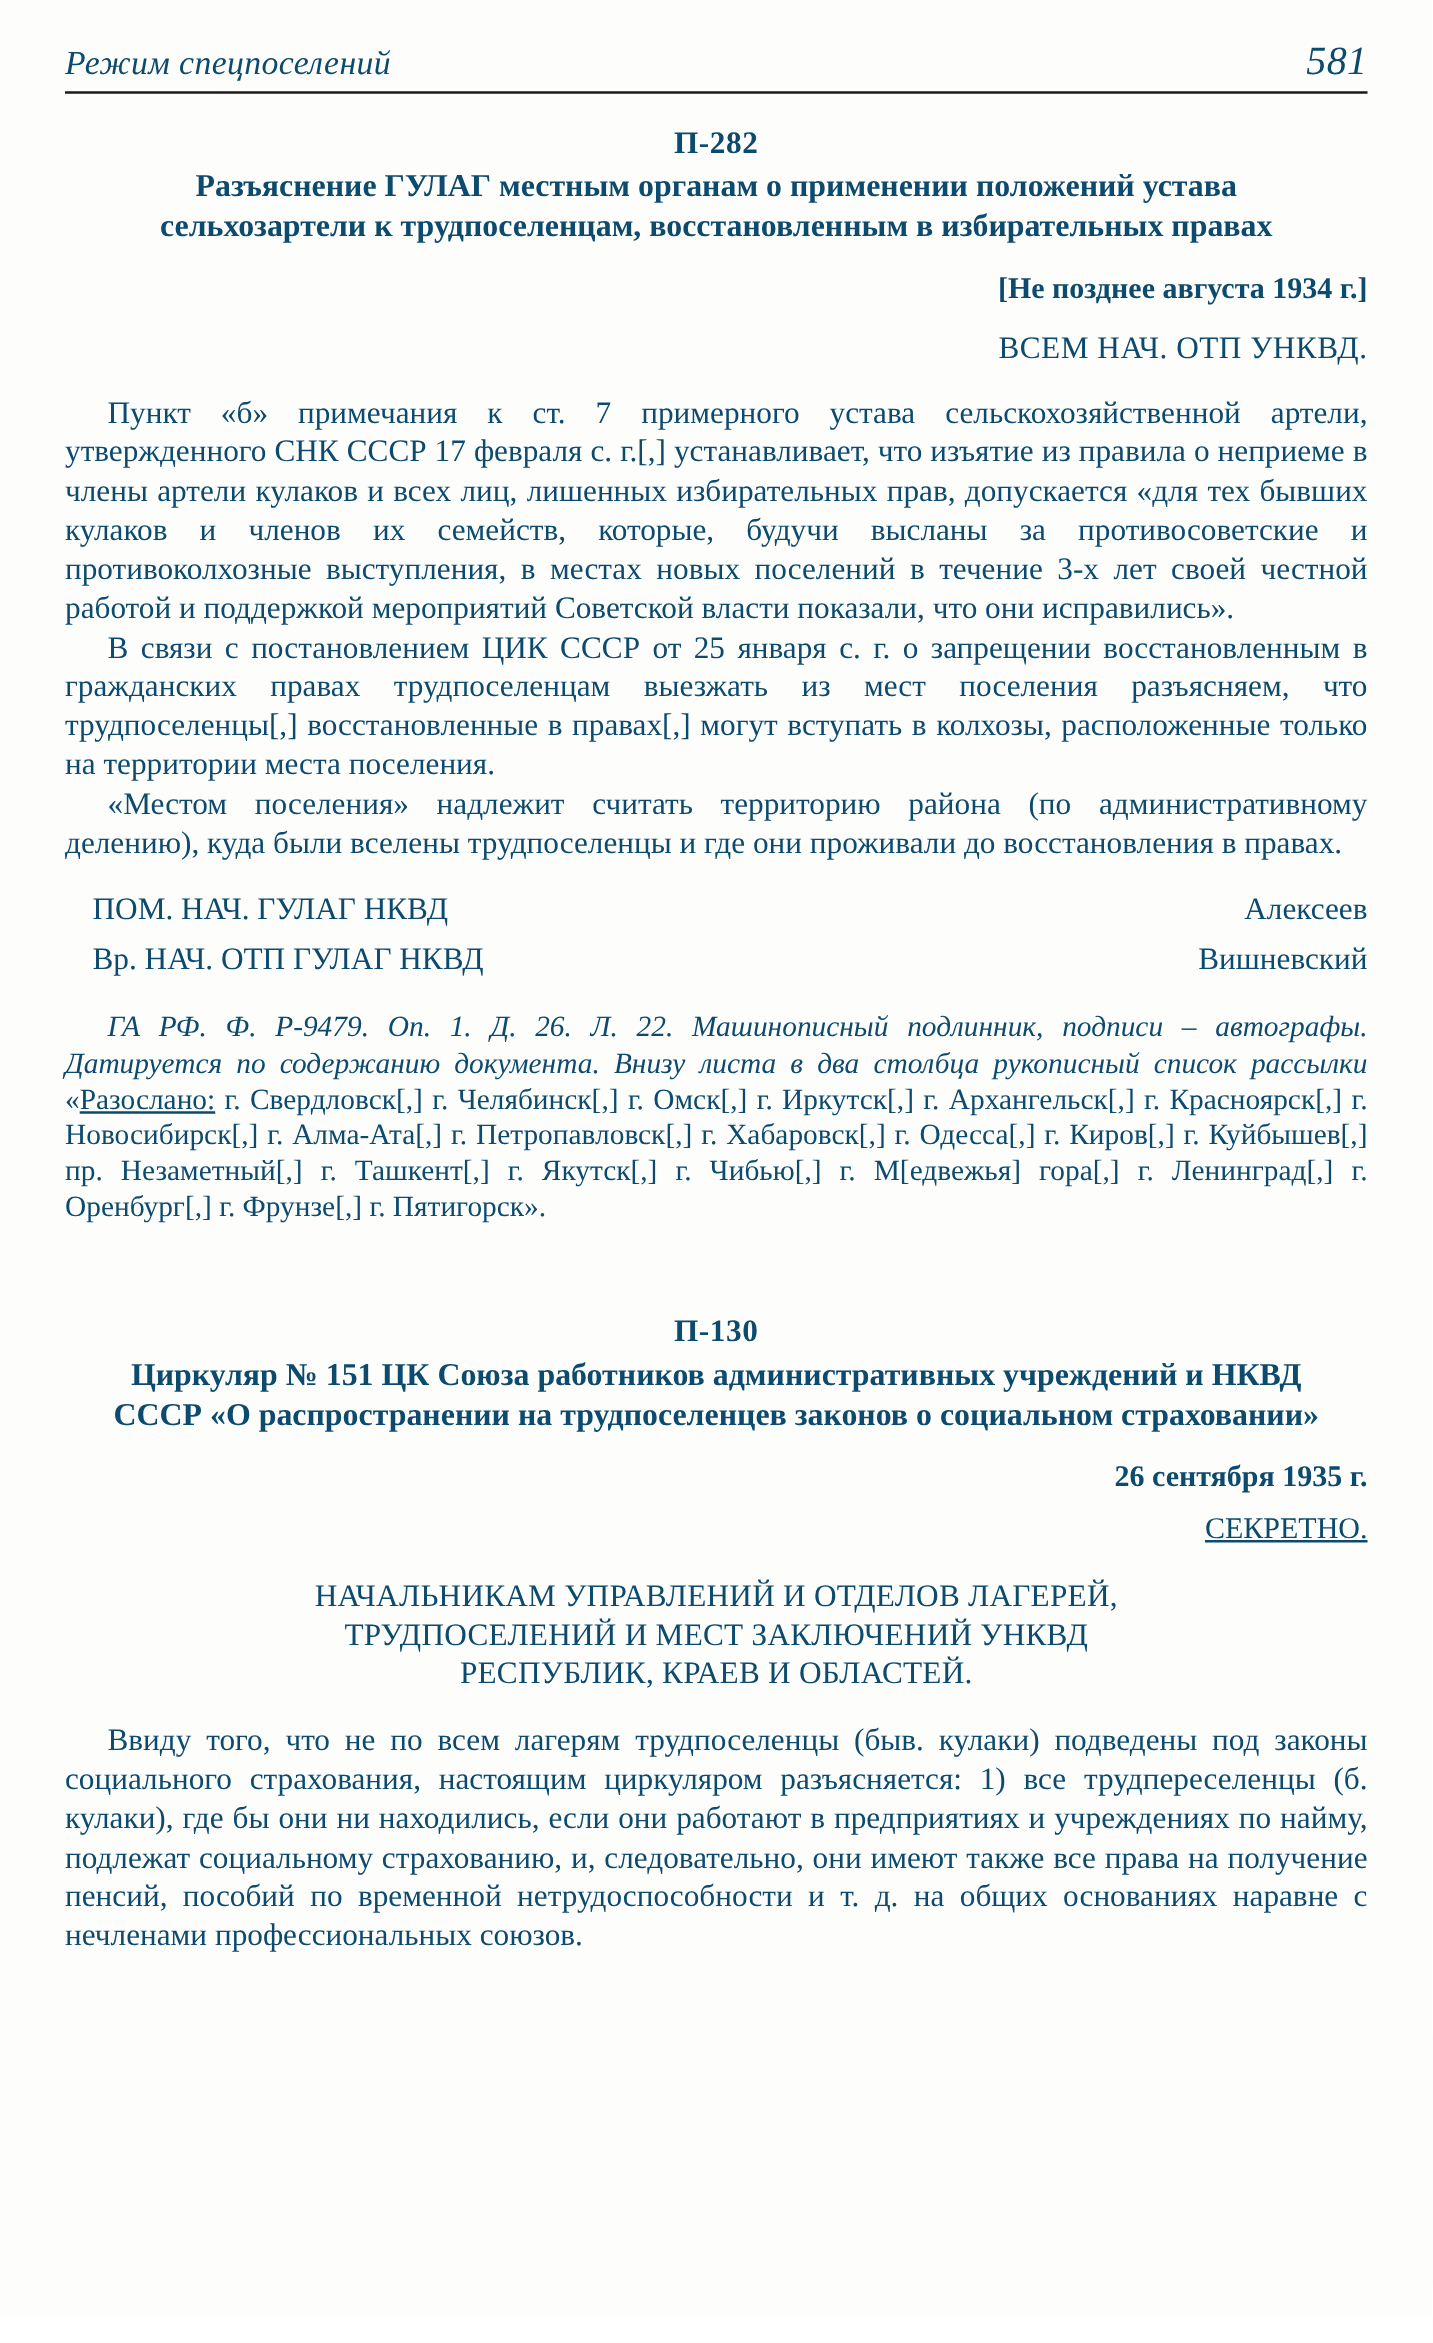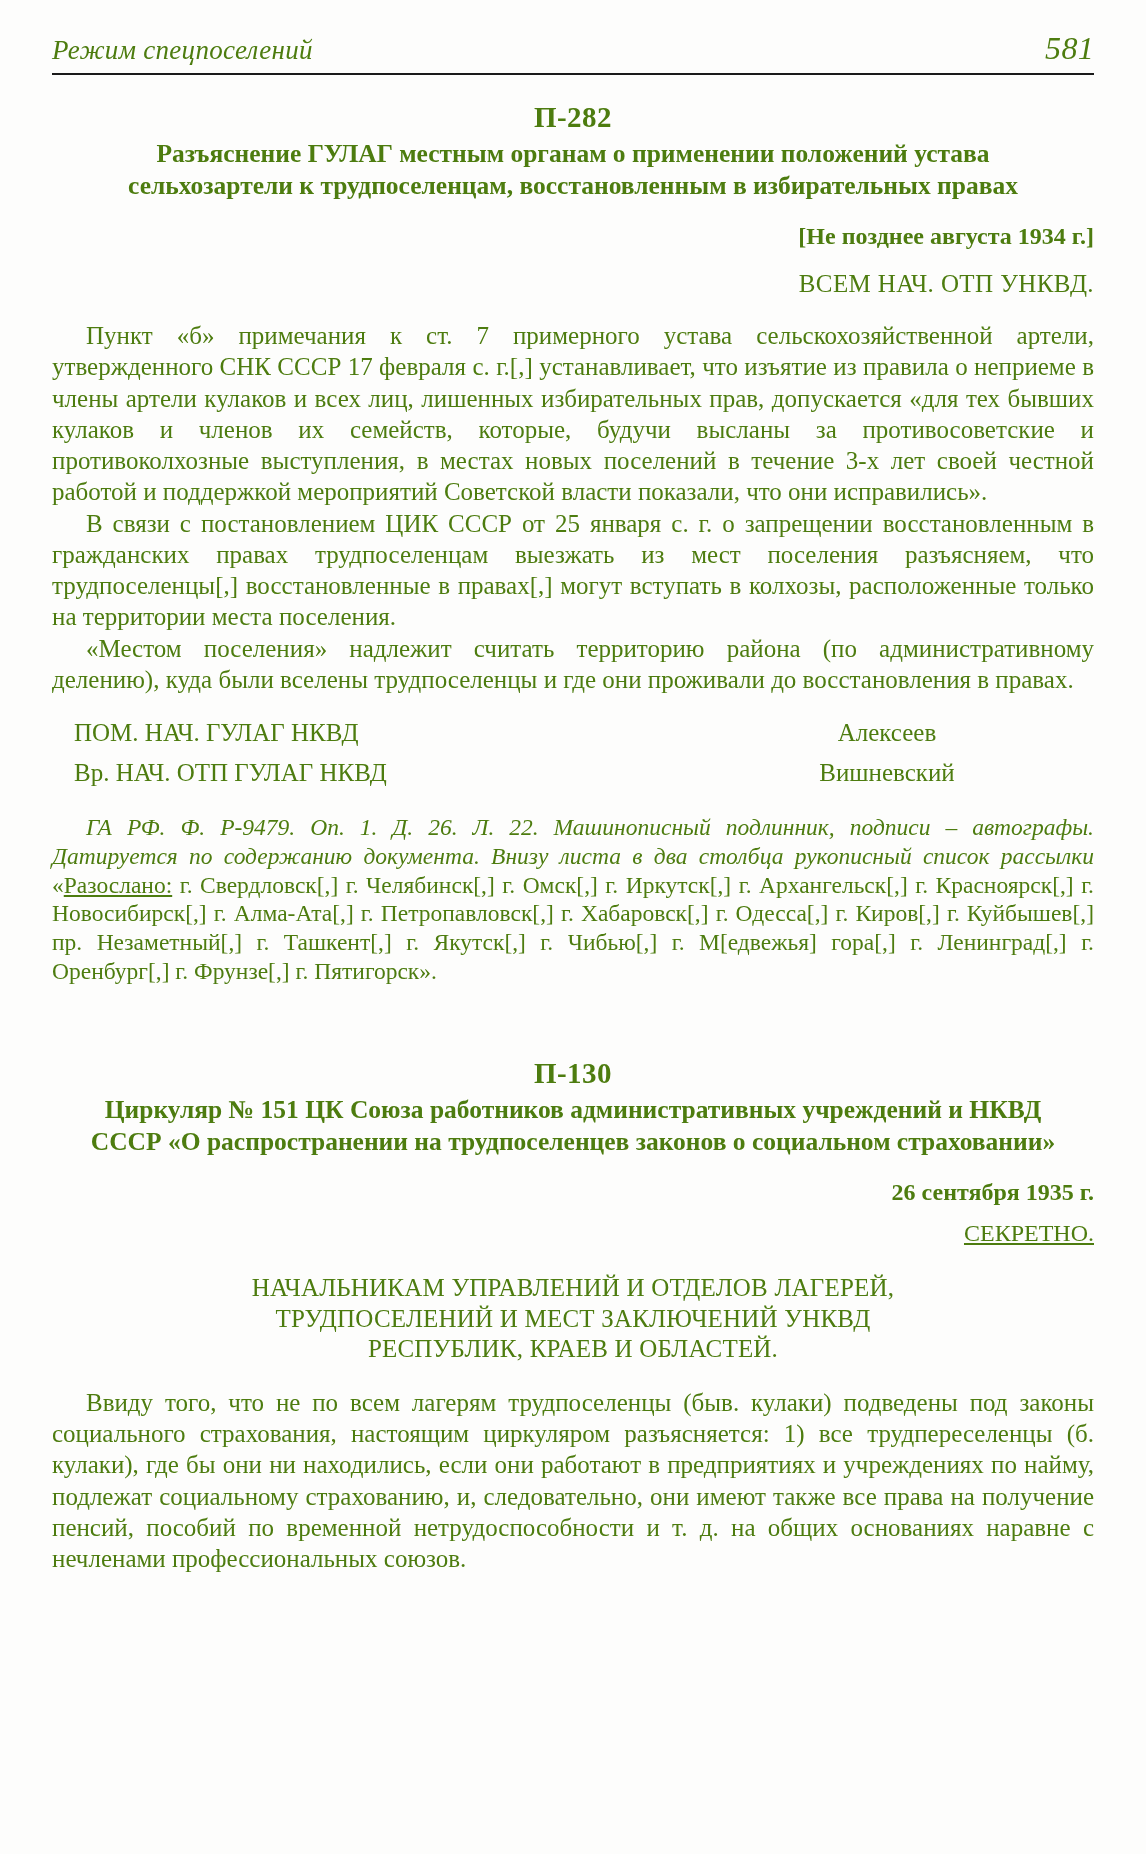--- a/index.html
+++ b/index.html
@@ -6,21 +6,21 @@
     margin: 0;
     padding: 0;
     background: #ffffff;
   }
   .page {
     position: relative;
     width: 1146px;
     height: 1854px;
     background: #fdfdfc;
     font-family: "Liberation Serif", serif;
-    color: #4d7c0f;
+    color: #0c4a6e;
     overflow: hidden;
   }
   .inner {
     position: absolute;
     left: 52px;
     top: 30px;
     width: 1042px;
   }
   
   .runhead {
@@ -40,21 +40,21 @@
     border-top: 2px solid #1a1a1a;
     width: 100%;
   }
   
   .doc {
     margin-top: 26px;
   }
   .docnum {
     text-align: center;
     font-weight: bold;
-    font-size: 29px;
+    font-size: 25px;
     letter-spacing: 0.5px;
     margin-top: 12px;
   }
   .doctitle {
     text-align: center;
     font-weight: bold;
     font-size: 25.5px;
     line-height: 1.24;
     margin-top: 4px;
     padding: 0 24px;
@@ -106,21 +106,21 @@
     display: flex;
     align-items: baseline;
     margin-top: 12px;
   }
   .sigrow .post {
     width: 58%;
     padding-left: 22px;
   }
   .sigrow .name {
     width: 42%;
-    text-align: center;
+    text-align: right;
     padding-left: 34px;
   }
   
   .archref {
     margin-top: 26px;
     font-size: 23.5px;
     line-height: 1.22;
     text-align: justify;
     text-indent: 34px;
   }

